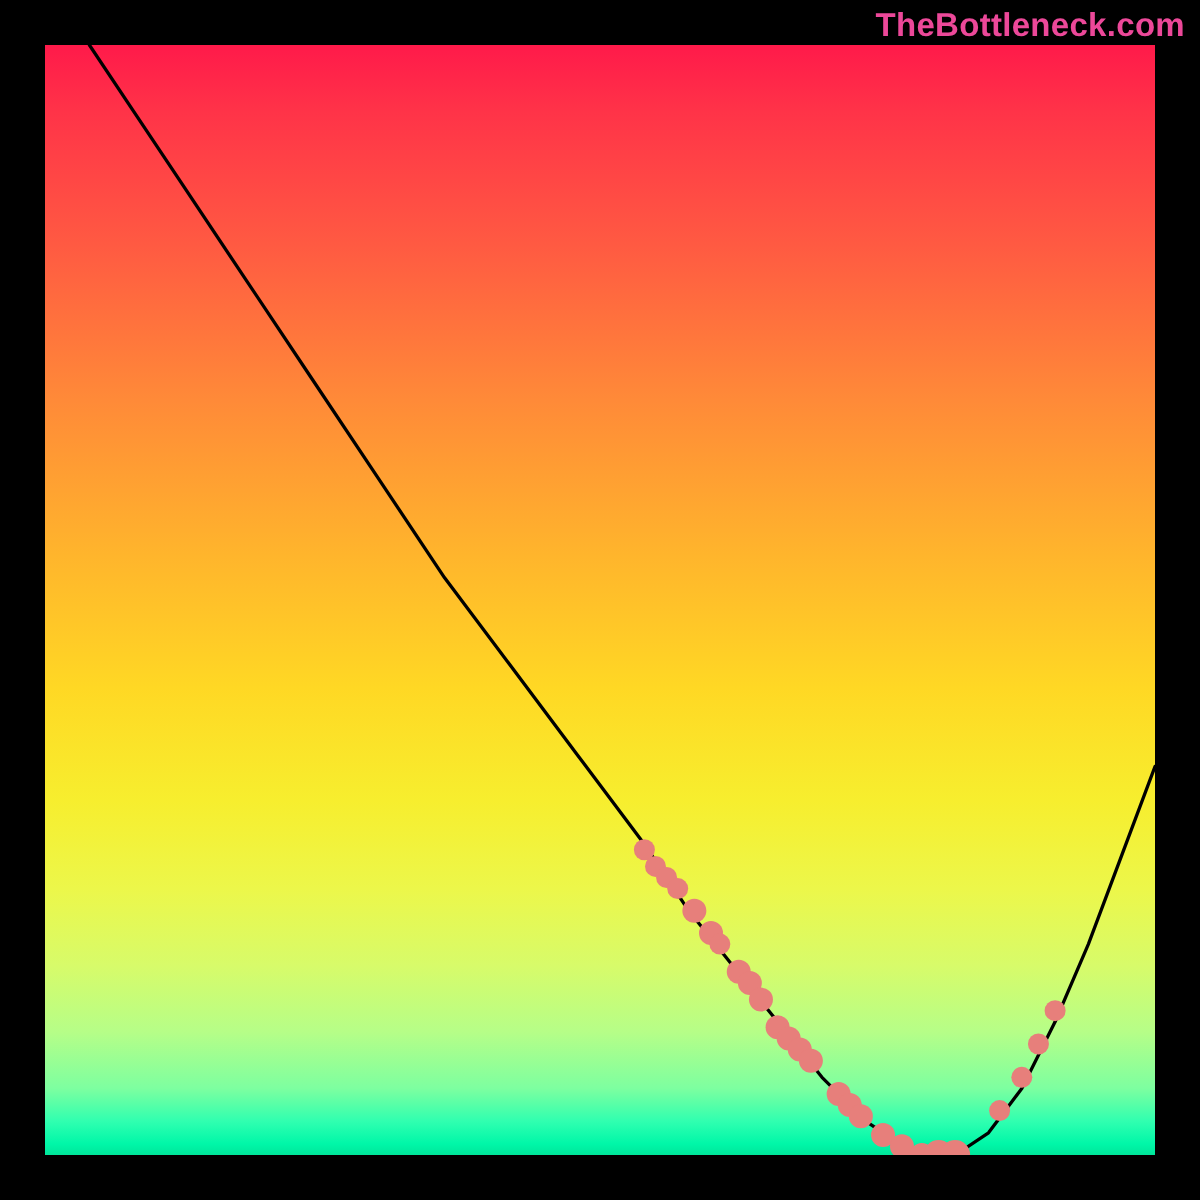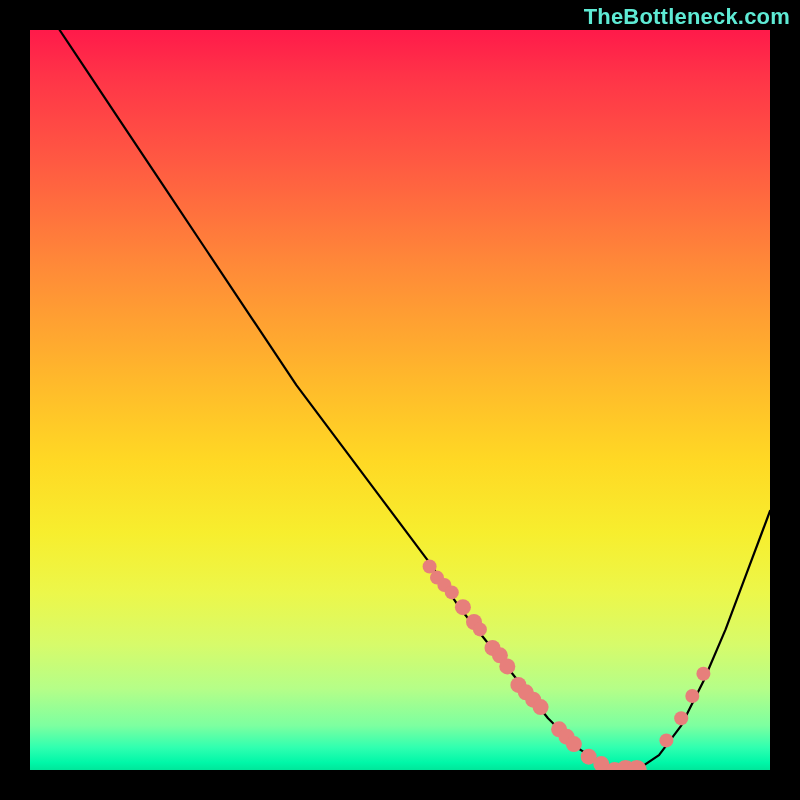--- a/index.html
+++ b/index.html
@@ -13,21 +13,21 @@
   .container {
     position: relative;
     width: 800px;
     height: 800px;
     background: #000;
   }
   .attribution {
     position: absolute;
     top: 4px;
     right: 10px;
-    color: #5eead4;
+    color: #ec4899;
     font-size: 22px;
     font-weight: bold;
     letter-spacing: 0.2px;
     z-index: 10;
   }
   .plot-area {
     position: absolute;
     left: 30px;
     top: 30px;
     width: 740px;

